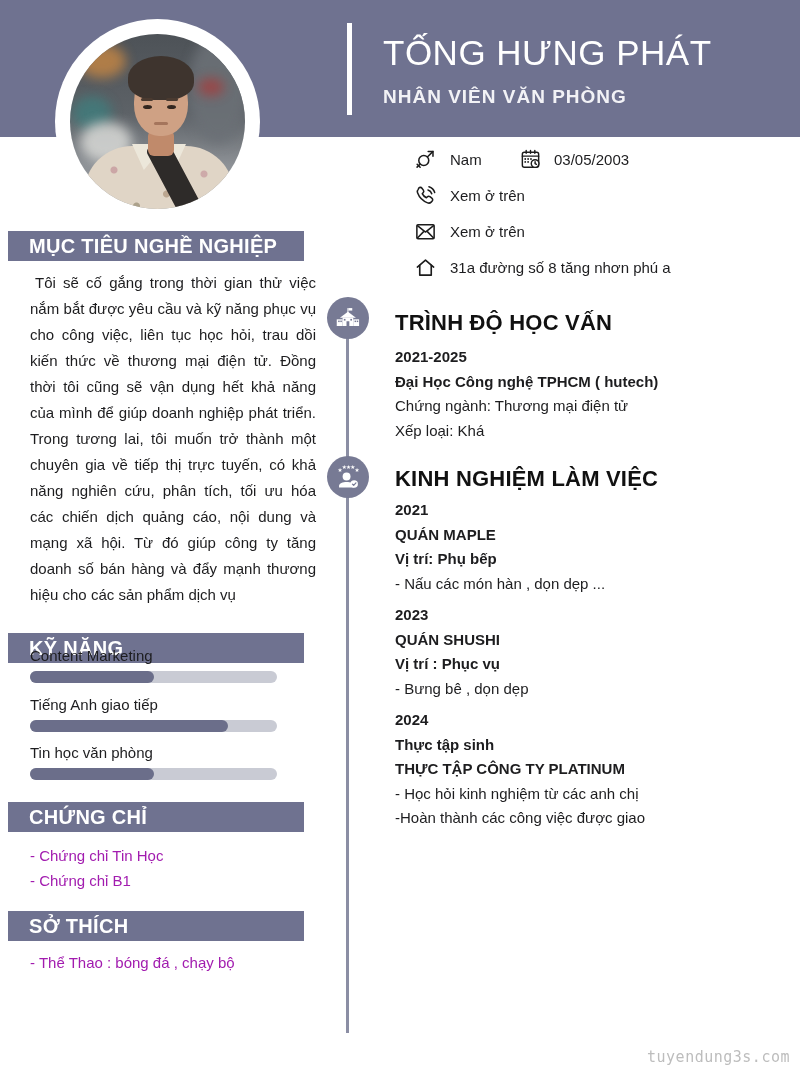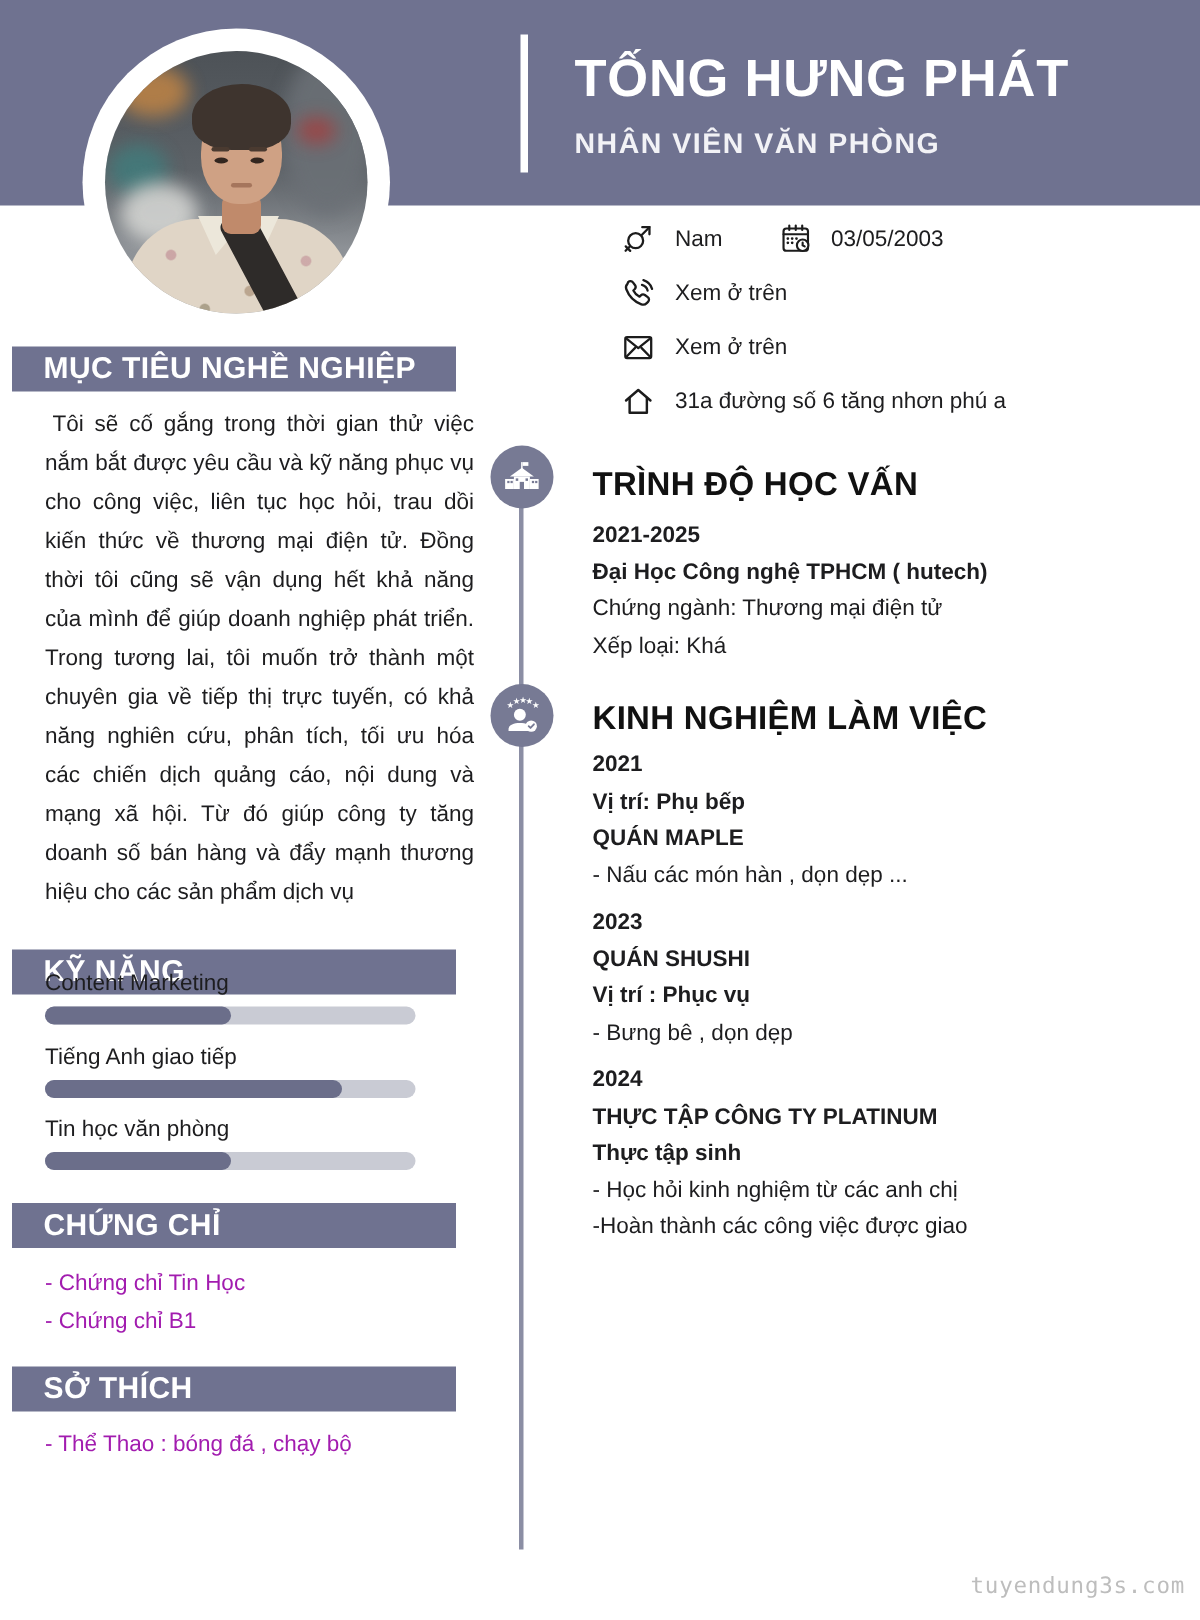--- a/index.html
+++ b/index.html
@@ -33,21 +33,21 @@
   .strap { position:absolute; left:96px; top:104px; width:24px; height:96px; background:#2e2b29;
     transform:rotate(-28deg); border-radius:6px; }
   .neck { position:absolute; left:78px; top:96px; width:26px; height:26px; background:#c08a6b; border-radius:6px; }
   .face { position:absolute; left:64px; top:34px; width:54px; height:68px; background:#cfa184; border-radius:50% 50% 46% 46%; }
   .hair { position:absolute; left:58px; top:22px; width:66px; height:44px; background:#3e342e; border-radius:50% 50% 40% 40%; }
   .brow { position:absolute; width:12px; height:3px; background:#4a3a30; border-radius:2px; }
   .eye { position:absolute; width:9px; height:4px; background:#33261f; border-radius:50%; }
   .mouth { position:absolute; left:84px; top:88px; width:14px; height:3px; background:#a5755c; border-radius:2px; }
 
   .name-bar { position:absolute; left:347px; top:23px; width:5px; height:92px; background:#ffffff; }
-  .cv-name { position:absolute; left:383px; top:33px; font-size:35px; font-weight:700; color:#ffffff; letter-spacing:.5px; white-space:nowrap; }
+  .cv-name { position:absolute; left:383px; top:33px; font-size:35px; font-weight:400; color:#ffffff; letter-spacing:.5px; white-space:nowrap; }
   .cv-title { position:absolute; left:383px; top:86px; font-size:19px; font-weight:700; color:#f2f2f6; letter-spacing:1px; white-space:nowrap; }
 
   
   .pi-icon { position:absolute; width:23px; height:23px; }
   .pi-icon svg { width:100%; height:100%; }
   .pi-text { position:absolute; font-size:15px; color:#1d1d1f; white-space:nowrap; }
 
   
   .sec-bar { position:absolute; left:8px; width:296px; height:30px; background:#6F7290;
     color:#ffffff; font-size:20px; font-weight:700; line-height:30px; padding-left:21px;
@@ -143,21 +143,21 @@
     </svg>
   </span>
   <span class="pi-text" style="left:450px;top:223px;">Xem ở trên</span>
 
   <span class="pi-icon" style="left:414px;top:256px;">
     <svg viewBox="0 0 24 24" fill="none" stroke="#1c1c1c" stroke-width="1.7" stroke-linecap="round" stroke-linejoin="round">
       <path d="M3.5 11.5 L12 4.2 L20.5 11.5"></path>
       <path d="M6 9.8 V20 H18 V9.8"></path>
     </svg>
   </span>
-  <span class="pi-text" style="left:450px;top:259px;">31a đường số 6 tăng nhơn phú a</span>
+  <span class="pi-text" style="left:450px;top:259px;">31a đường số 8 tăng nhơn phú a</span>
 
   <div class="sec-bar" style="top:231px;">MỤC TIÊU NGHỀ NGHIỆP</div>
   <div class="objective-text">Tôi sẽ cố gắng trong thời gian thử việc nắm bắt được yêu cầu và kỹ năng phục vụ cho công việc, liên tục học hỏi, trau dồi kiến thức về thương mại điện tử. Đồng thời tôi cũng sẽ vận dụng hết khả năng của mình để giúp doanh nghiệp phát triển. Trong tương lai, tôi muốn trở thành một chuyên gia về tiếp thị trực tuyến, có khả năng nghiên cứu, phân tích, tối ưu hóa các chiến dịch quảng cáo, nội dung và mạng xã hội. Từ đó giúp công ty tăng doanh số bán hàng và đẩy mạnh thương hiệu cho các sản phẩm dịch vụ</div>
 
   <div class="sec-bar" style="top:633px;">KỸ NĂNG</div>
 
   <div class="skill-label" style="top:647px;">Content Marketing</div>
   <div class="skill-track" style="top:671px;">
     <div class="skill-fill" style="width: 50%;"></div>
   </div>
@@ -216,34 +216,34 @@
       <circle cx="16.5" cy="17.5" r="4.2" fill="#ffffff"></circle>
       <path d="M8.5 27.5 c0 -5.5 16 -5.5 16 0 v1.5 h-16 z" fill="#ffffff"></path>
       <circle cx="24.5" cy="25.5" r="4" fill="#ffffff"></circle>
       <path d="M22.7 25.5 l1.3 1.3 2.4 -2.6" stroke="#777A94" stroke-width="1.3" fill="none" stroke-linecap="round" stroke-linejoin="round"></path>
     </svg>
   </div>
   <div class="r-head" style="top:466px;text-align:right;">KINH NGHIỆM LÀM VIỆC</div>
   <div class="r-block" style="top:498px;">
     <div class="xp-entry">
       <div class="b">2021</div>
+      <div class="b">QUÁN MAPLE</div>
       <div class="b">Vị trí: Phụ bếp</div>
-      <div class="b">QUÁN MAPLE</div>
       <div>- Nấu các món hàn , dọn dẹp ...</div>
     </div>
     <div class="xp-entry">
       <div class="b">2023</div>
       <div class="b">QUÁN SHUSHI</div>
       <div class="b">Vị trí : Phục vụ</div>
       <div>- Bưng bê , dọn dẹp</div>
     </div>
     <div class="xp-entry">
       <div class="b">2024</div>
+      <div class="b">Thực tập sinh</div>
       <div class="b">THỰC TẬP CÔNG TY PLATINUM</div>
-      <div class="b">Thực tập sinh</div>
       <div>- Học hỏi kinh nghiệm  từ các anh chị</div>
       <div>-Hoàn thành các công việc được giao</div>
     </div>
   </div>
 
   <div class="watermark">tuyendung3s.com</div>
 
 </div>
 
 </body></html>

